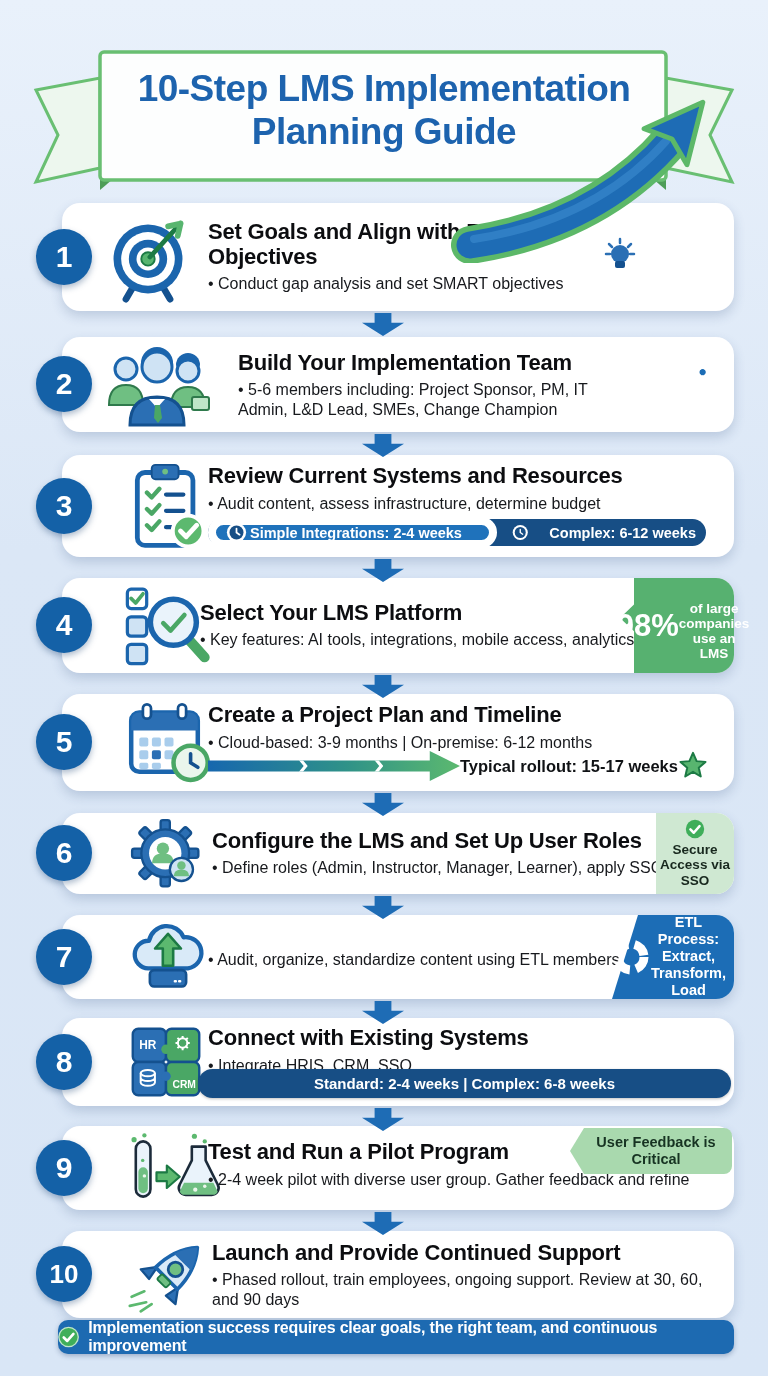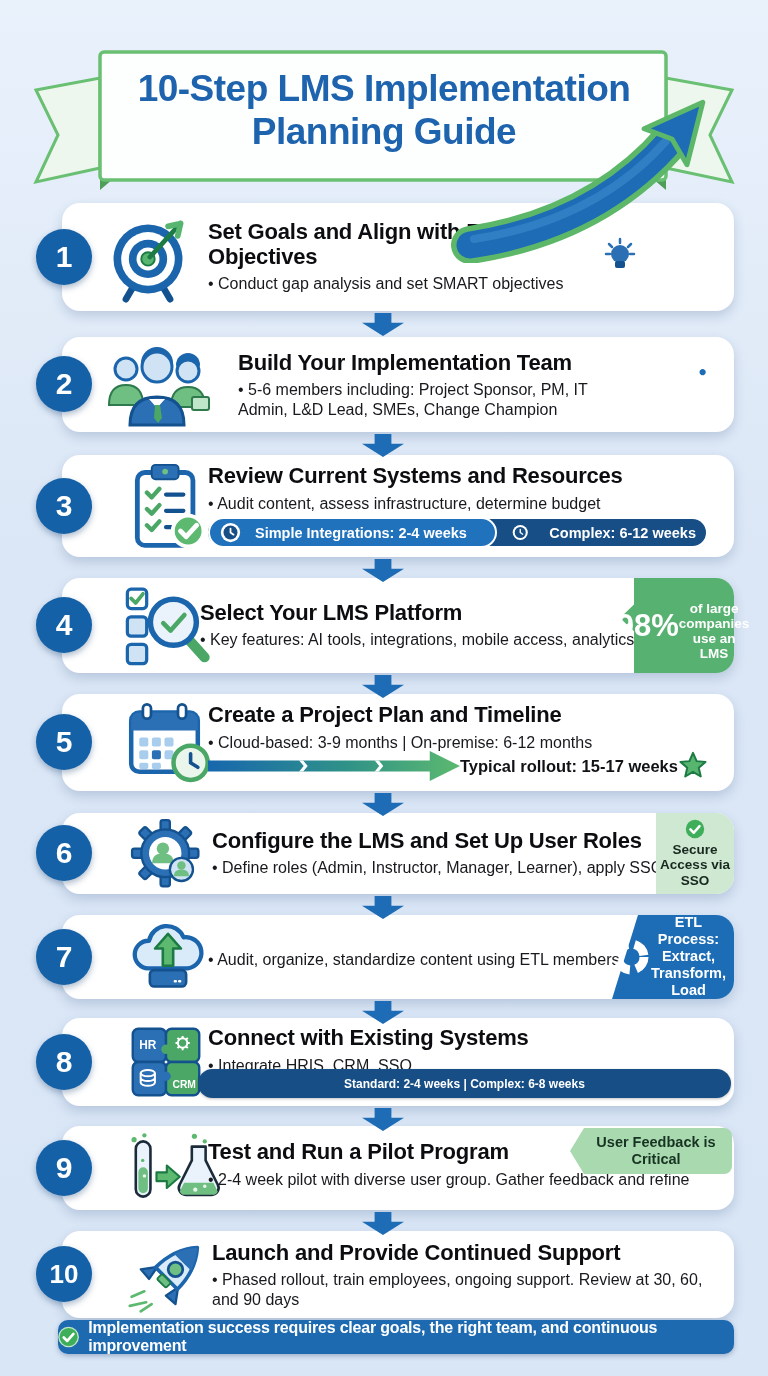--- a/index.html
+++ b/index.html
@@ -72,42 +72,42 @@
   .tag9{position:absolute;top:2px;right:2px;width:162px;height:46px;background:#a9d9ae;
     border-radius:8px;clip-path:polygon(14px 0,100% 0,100% 100%,14px 100%,0 50%);
     display:flex;align-items:center;justify-content:flex-end;}
   .tag9 .txt{color:#173322;font-weight:700;font-size:14.5px;text-align:center;line-height:1.2;
     padding-left:10px;}
 
   
   .pillbar{position:absolute;left:146px;right:28px;bottom:11px;height:27px;
     background:#174e85;border-radius:15px;}
   .pill-left{position:absolute;left:0;top:-2px;bottom:-2px;width:58%;background:#1f72bb;
-    border:2px solid #ffffff;border-radius:17px;display:flex;align-items:center;gap:14px;
+    border:8px solid #ffffff;border-radius:17px;display:flex;align-items:center;gap:3px;
     padding:0 10px;box-sizing:border-box;}
   .pill-right{position:absolute;left:59%;right:0;top:0;bottom:0;display:flex;align-items:center;
     gap:21px;padding:0 10px;}
   .pill-txt{color:#fff;font-weight:700;font-size:14.5px;white-space:nowrap;}
 
   
   .timeline{position:absolute;left:146px;right:14px;bottom:10px;height:30px;display:flex;
     align-items:center;}
   .grad-arrow{position:relative;width:252px;height:30px;flex:0 0 auto;
     background:linear-gradient(90deg,#1767ae 0%,#2f9288 55%,#5cb96f 100%);
     clip-path:polygon(0 32%,88% 32%,88% 0,100% 50%,88% 100%,88% 68%,0 68%);
     border-radius:8px;}
   .chev{position:absolute;top:9px;width:9px;height:12px;background:#fff;
     clip-path:polygon(0 0,45% 0,100% 50%,45% 100%,0 100%,55% 50%);}
   .timeline .lbl{font-size:16.5px;font-weight:800;color:#101215;white-space:nowrap;}
 
   
   .navy-pill{position:absolute;left:136px;right:3px;bottom:8px;height:29px;background:#174e85;
     border-radius:15px;display:flex;align-items:center;justify-content:center;
     box-shadow:0 1px 3px rgba(0,0,0,.25);}
-  .navy-pill .txt{color:#fff;font-weight:700;font-size:12px;}
+  .navy-pill .txt{color:#fff;font-weight:700;font-size:15px;}
 
   
   .footer-bar{position:absolute;left:58px;width:676px;top:1320px;height:34px;background:#1d6ab1;
     border-radius:10px;display:flex;align-items:center;justify-content:center;gap:9px;z-index:3;
     box-shadow:0 2px 5px rgba(20,50,100,.3);}
   .footer-bar .txt{color:#fff;font-weight:700;font-size:16px;letter-spacing:-0.2px;}
 
   .svg-label{font-family:"Liberation Sans","DejaVu Sans",sans-serif;font-weight:bold;fill:#fff;}
 </style>
 </head>

